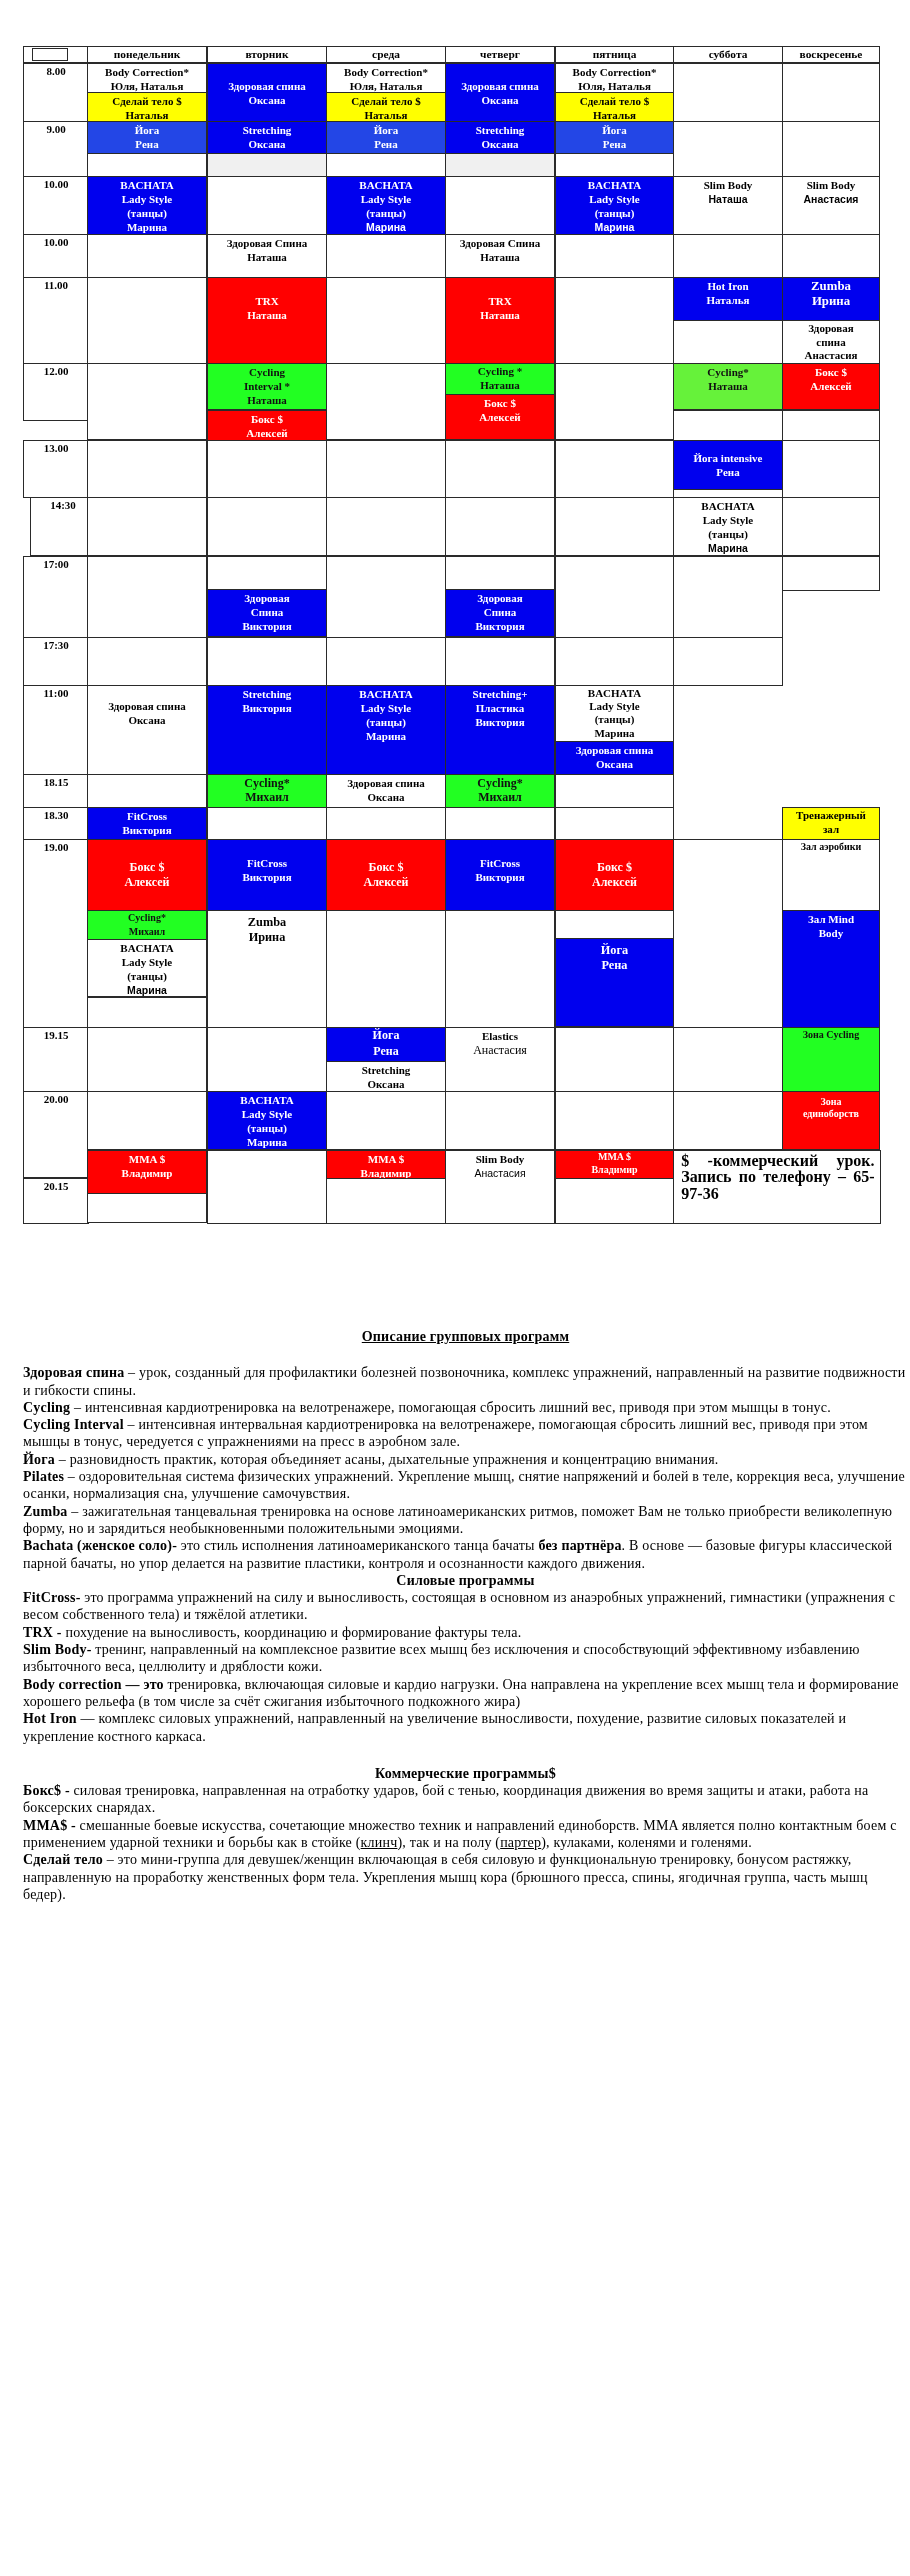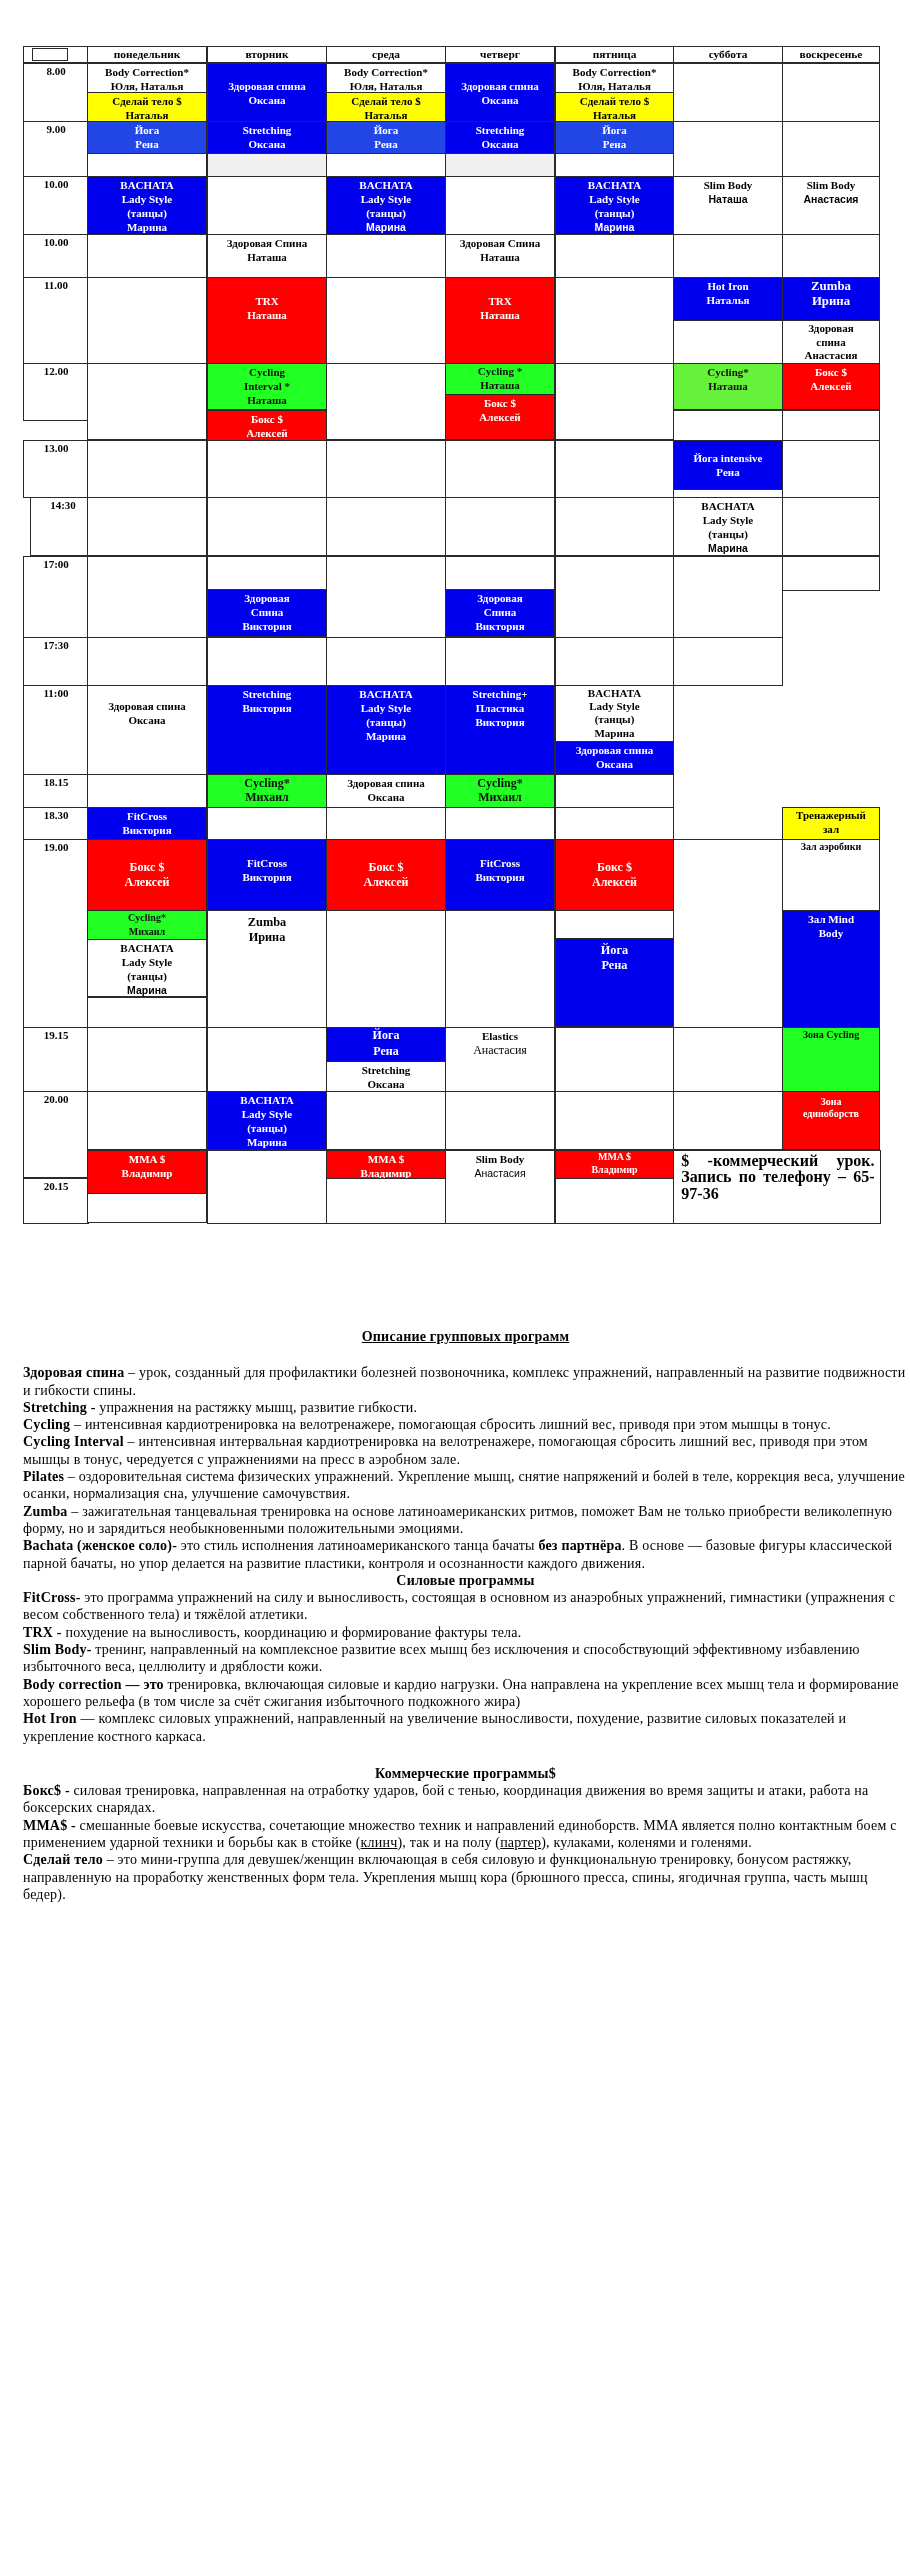--- a/index.html
+++ b/index.html
@@ -435,23 +435,23 @@
 единоборств</span>
     </div>
 
   <div class="note" style="left:673px;top:1150px;width:208px;height:74px">$ -коммерческий урок. Запись по телефону – 65-97-36</div>
 </div>
 
 <div class="desc">
   <h2>Описание групповых программ</h2>
   <div class="gap1"></div>
   <p><b>Здоровая спина</b><span> – урок, созданный для профилактики болезней позвоночника, комплекс упражнений, направленный на развитие подвижности и гибкости спины.</span></p>
-  <p><b>Stretching -</b><span> упражнения на растяжку мышц, развитие гибкости.</span></p>
   <p><b>Cycling</b><span> – интенсивная кардиотренировка на велотренажере, помогающая сбросить лишний вес, приводя при этом мышцы в тонус.</span></p>
   <p><b>Cycling Interval</b><span> – интенсивная интервальная кардиотренировка на велотренажере, помогающая сбросить лишний вес, приводя при этом мышцы в тонус, чередуется с упражнениями на пресс в аэробном зале.</span></p>
+  <p><b>Йога</b><span> – разновидность практик, которая объединяет асаны, дыхательные упражнения и концентрацию внимания.</span></p>
   <p><b>Pilates</b><span> – оздоровительная система физических упражнений. Укрепление мышц, снятие напряжений и болей в теле, коррекция веса, улучшение осанки, нормализация сна, улучшение самочувствия.</span></p>
   <p><b>Zumba</b><span> – зажигательная танцевальная тренировка на основе латиноамериканских ритмов, поможет Вам не только приобрести великолепную форму, но и зарядиться необыкновенными положительными эмоциями.</span></p>
   <p><b>Bachata (женское соло)-</b><span> это стиль исполнения латиноамериканского танца бачаты </span><b>без партнёра</b><span>. В основе — базовые фигуры классической парной бачаты, но упор делается на развитие пластики, контроля и осознанности каждого движения.</span></p>
 
   <h3>Силовые программы</h3>
   <p><b>FitCross-</b><span> это программа упражнений на силу и выносливость, состоящая в основном из анаэробных упражнений, гимнастики (упражнения с весом собственного тела) и тяжёлой атлетики.</span></p>
   <p><b>TRX -</b><span> похудение на выносливость, координацию и формирование фактуры тела.</span></p>
   <p><b>Slim Body-</b><span> тренинг, направленный на комплексное развитие всех мышц без исключения и способствующий эффективному избавлению избыточного веса, целлюлиту и дряблости кожи.</span></p>
   <p><b>Body correction — это</b><span> тренировка, включающая силовые и кардио нагрузки. Она направлена на укрепление всех мышц тела и формирование хорошего рельефа (в том числе за счёт сжигания избыточного подкожного жира)</span></p>
   <p><b>Hot Iron</b><span> — комплекс силовых упражнений, направленный на увеличение выносливости, похудение, развитие силовых показателей и укрепление костного каркаса.</span></p>

